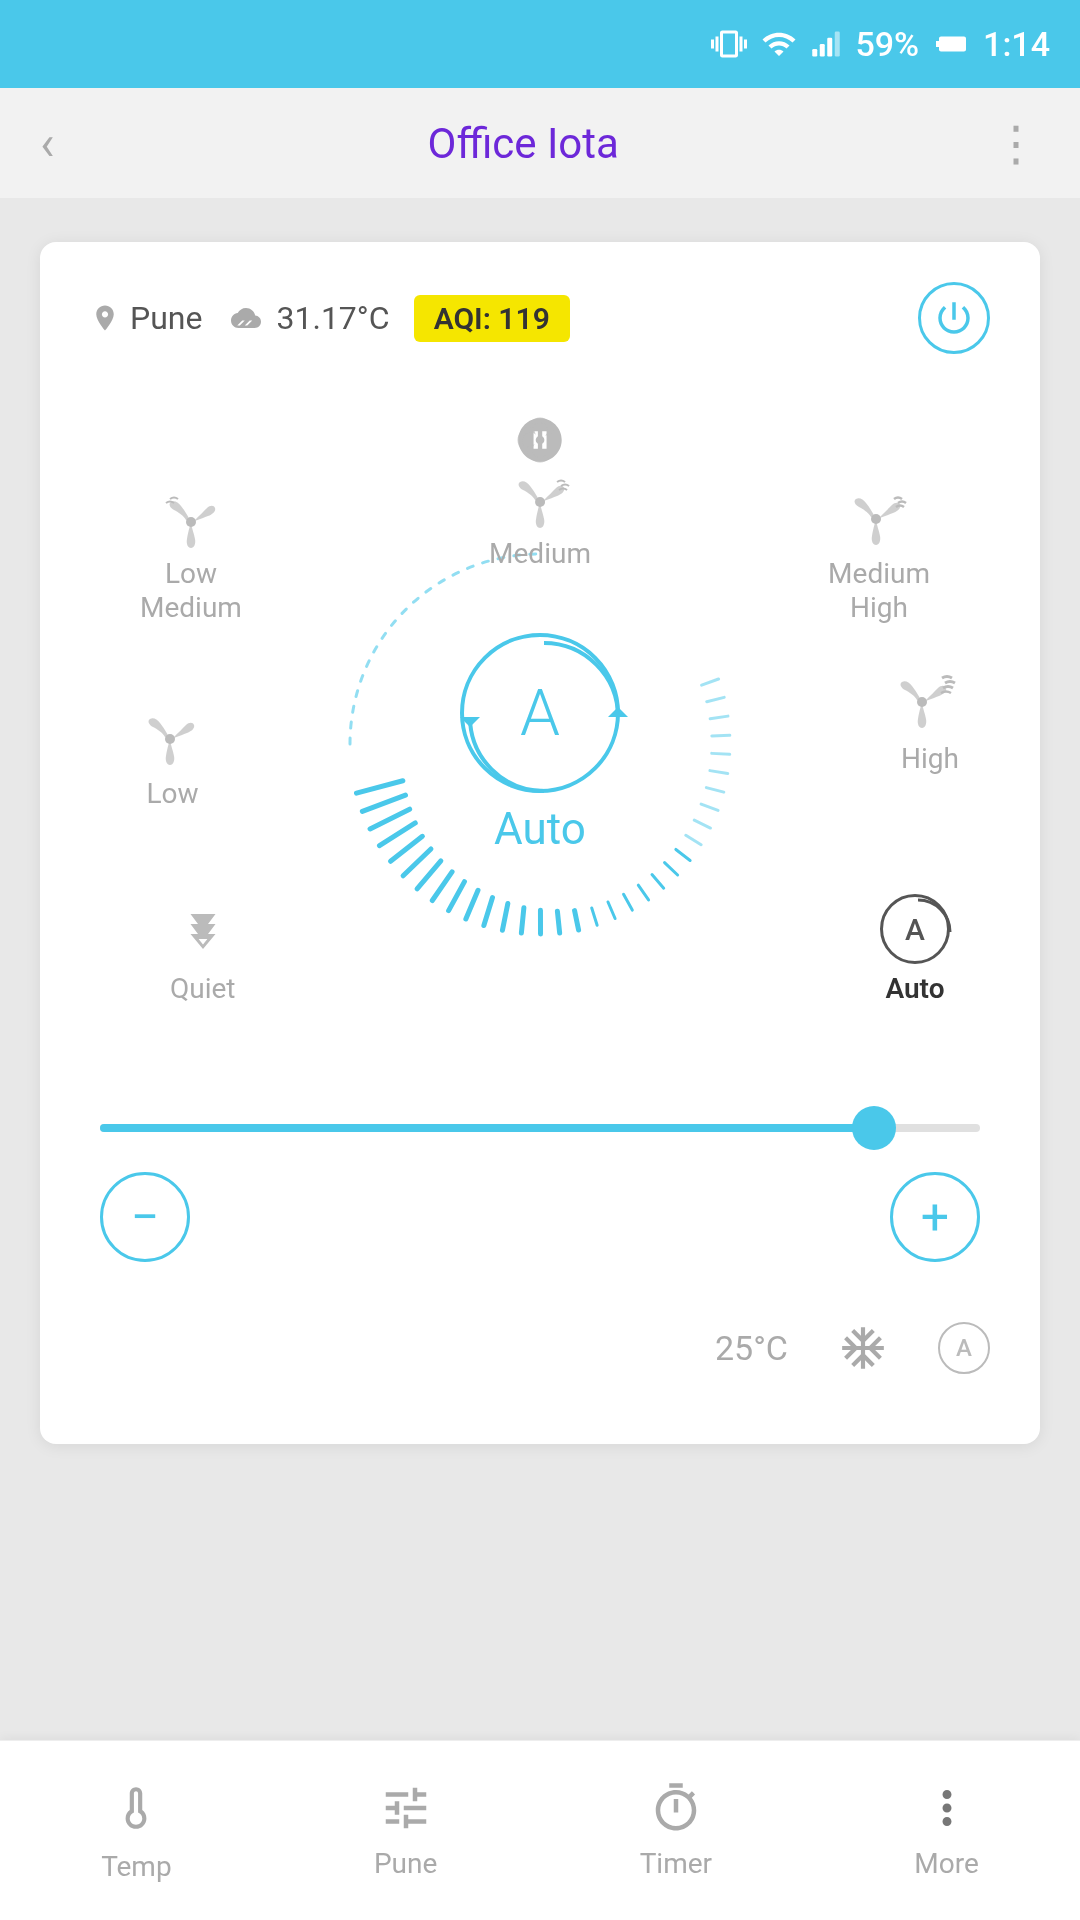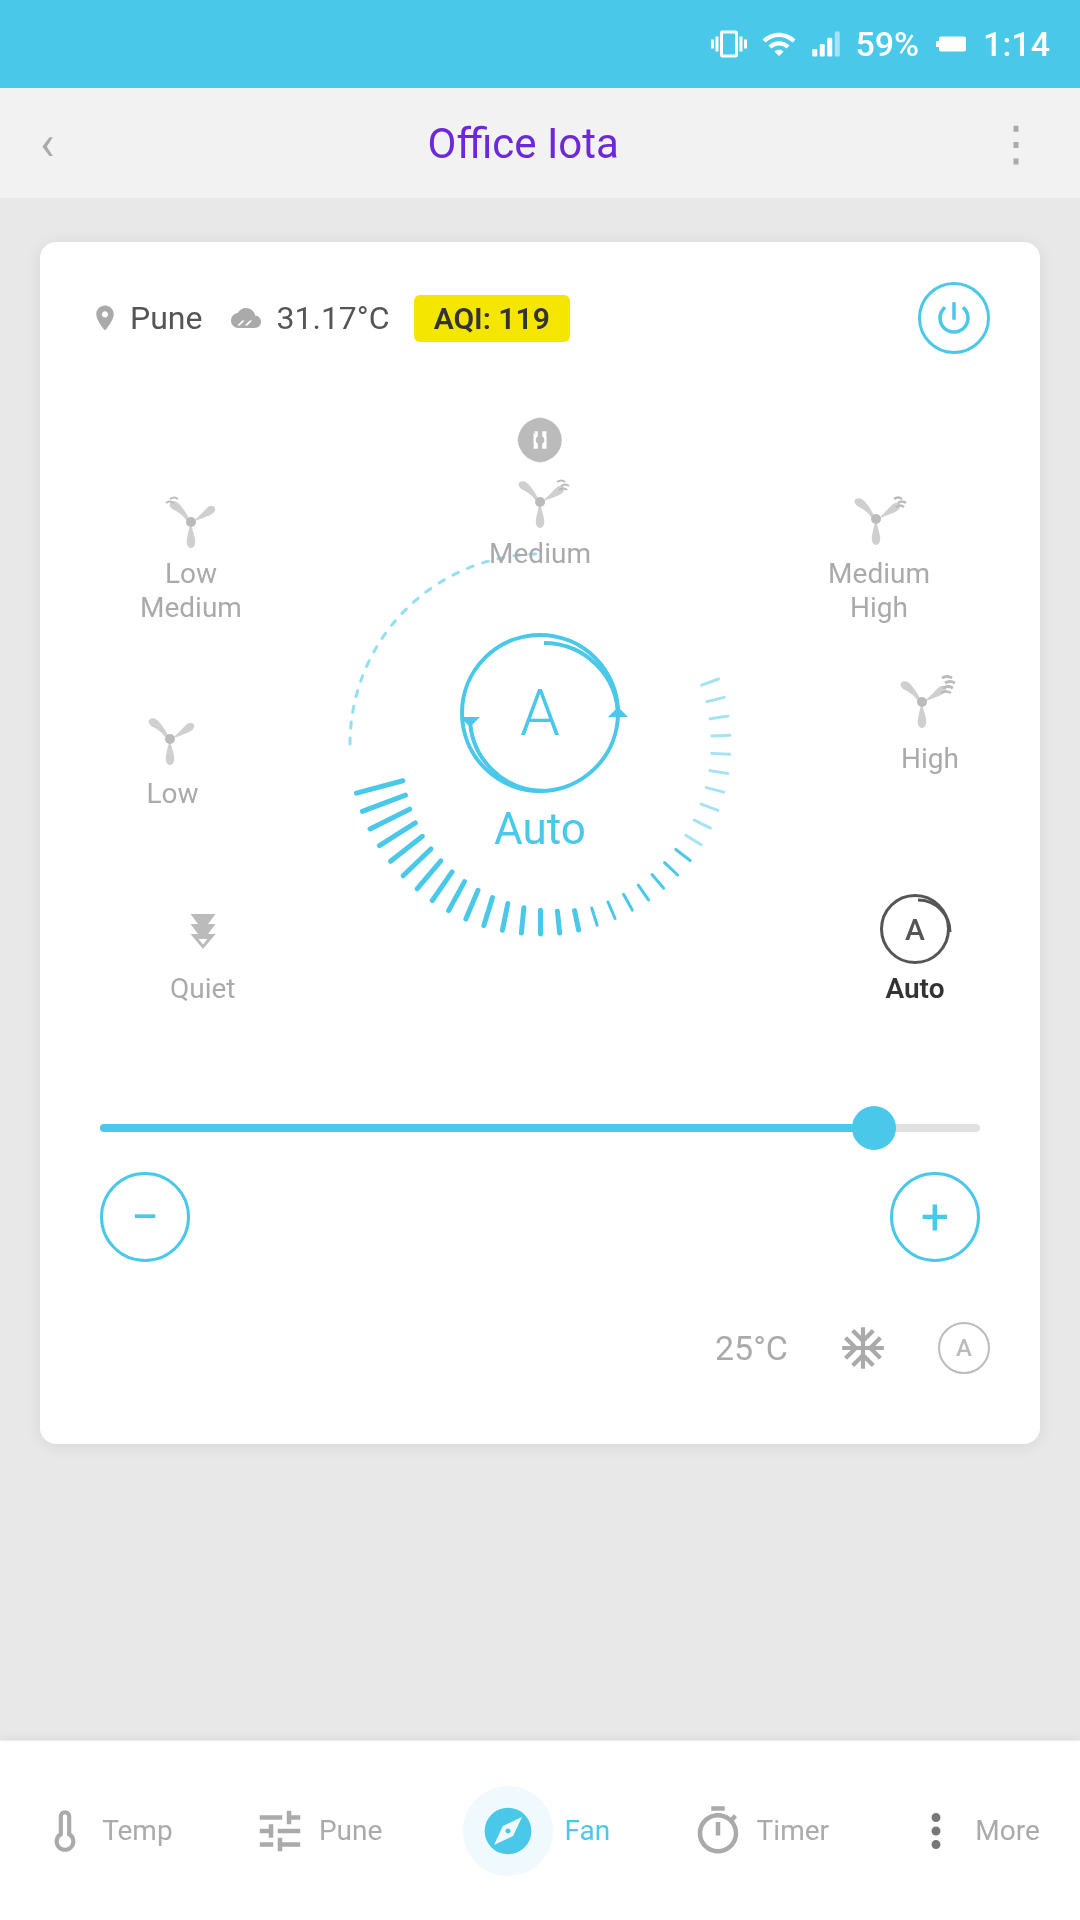--- a/index.html
+++ b/index.html
@@ -257,21 +257,21 @@
       height: 180px;
       background: white;
       display: flex;
       align-items: center;
       justify-content: space-around;
       border-top: 1px solid #eee;
       box-shadow: 0 -2px 10px rgba(0,0,0,0.05);
     }
     .nav-item {
       display: flex;
-      flex-direction: row;
+      flex-direction: column;
       align-items: center;
       gap: 12px;
       cursor: pointer;
     }
     .nav-item-label {
       font-size: 28px;
       color: #aaa;
     }
     .nav-item.active .nav-item-label {
       color: #4ac8ea;
@@ -572,28 +572,20 @@
     <span class="nav-item-label">Temp</span>
   </div>
 
   <div class="nav-item">
     <svg class="nav-item-icon" width="54" height="54" viewBox="0 0 24 24" fill="#aaa">
       <path d="M3 17v2h6v-2H3zM3 5v2h10V5H3zm10 16v-2h8v-2h-8v-2h-2v6h2zM7 9v2H3v2h4v2h2V9H7zm14 4v-2H11v2h10zm-6-4h2V7h4V5h-4V3h-2v6z"></path>
     </svg>
     <span class="nav-item-label">Pune</span>
   </div>
 
-  <div class="nav-item active">
-    <div class="nav-fan-bg">
-      <svg width="56" height="56" viewBox="0 0 24 24" fill="#4ac8ea">
-        <path d="M12 10.9c-.61 0-1.1.49-1.1 1.1s.49 1.1 1.1 1.1c.61 0 1.1-.49 1.1-1.1s-.49-1.1-1.1-1.1zM12 2a10 10 0 0 0 0 20A10 10 0 0 0 12 2zm2.19 12.19L6 18l3.81-8.19L18 6l-3.81 8.19z"></path>
-      </svg>
-    </div>
-    <span class="nav-item-label">Fan</span>
-  </div>
 
   <div class="nav-item">
     <svg class="nav-item-icon" width="54" height="54" viewBox="0 0 24 24" fill="#aaa">
       <path d="M15 1H9v2h6V1zm-4 13h2V8h-2v6zm8.03-6.61l1.42-1.42c-.43-.51-.9-.99-1.41-1.41l-1.42 1.42C16.07 4.74 14.12 4 12 4c-4.97 0-9 4.03-9 9s4.02 9 9 9 9-4.03 9-9c0-2.12-.74-4.07-1.97-5.61zM12 20c-3.87 0-7-3.13-7-7s3.13-7 7-7 7 3.13 7 7-3.13 7-7 7z"></path>
     </svg>
     <span class="nav-item-label">Timer</span>
   </div>
 
   <div class="nav-item">
     <svg class="nav-item-icon" width="54" height="54" viewBox="0 0 24 24" fill="#777">

